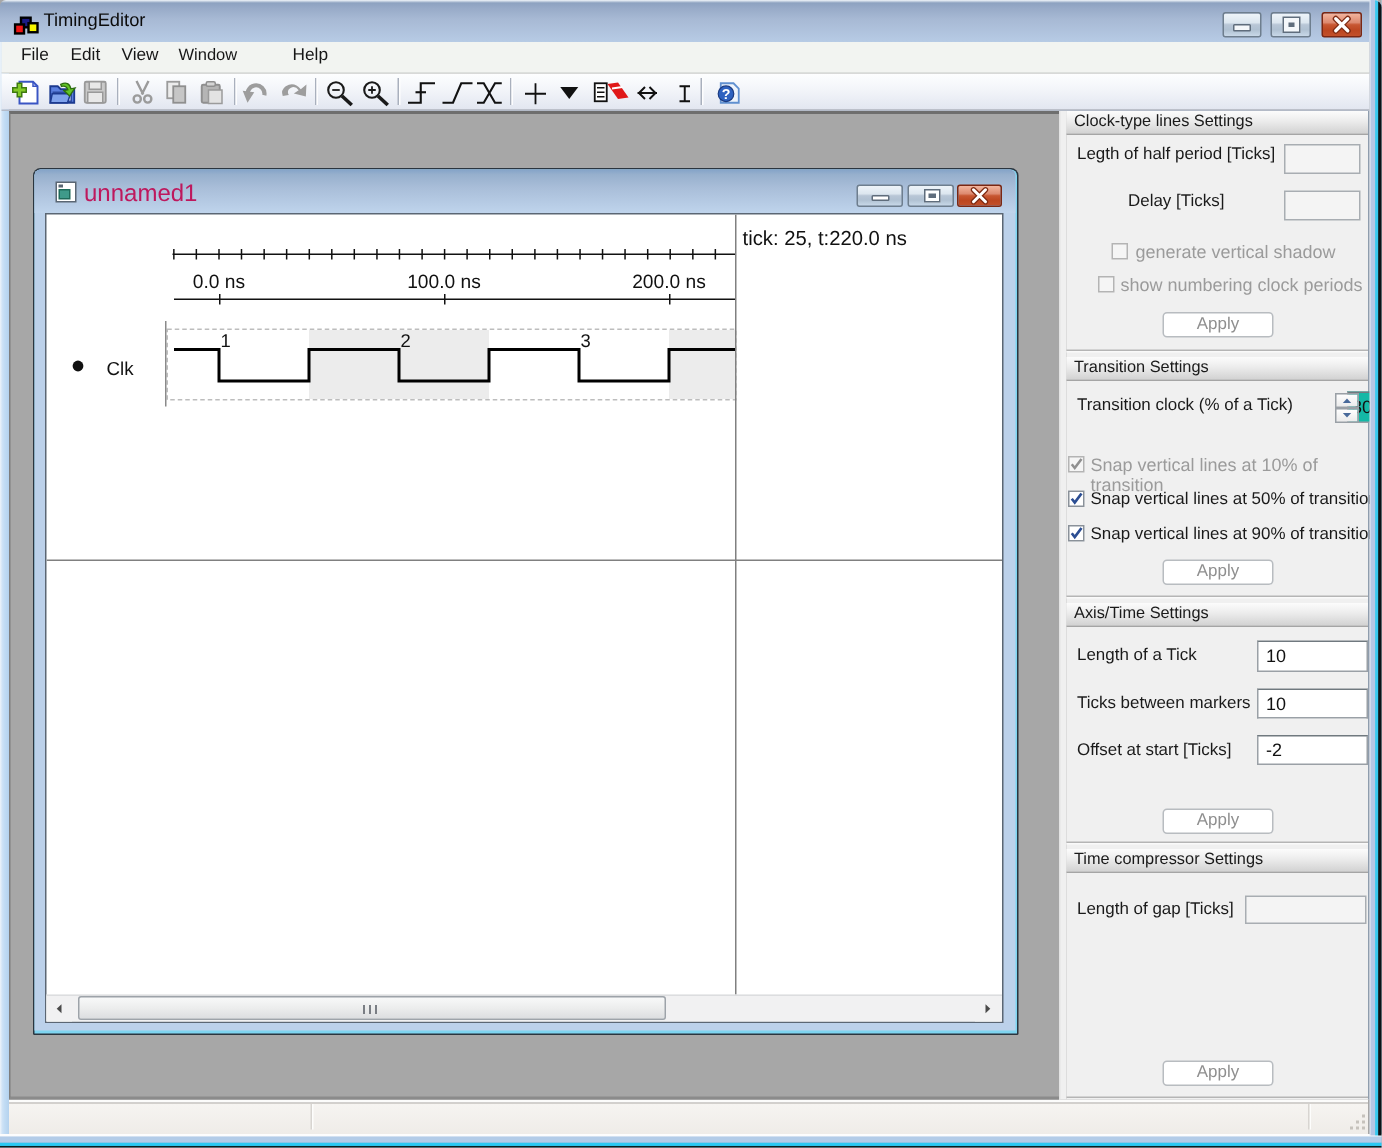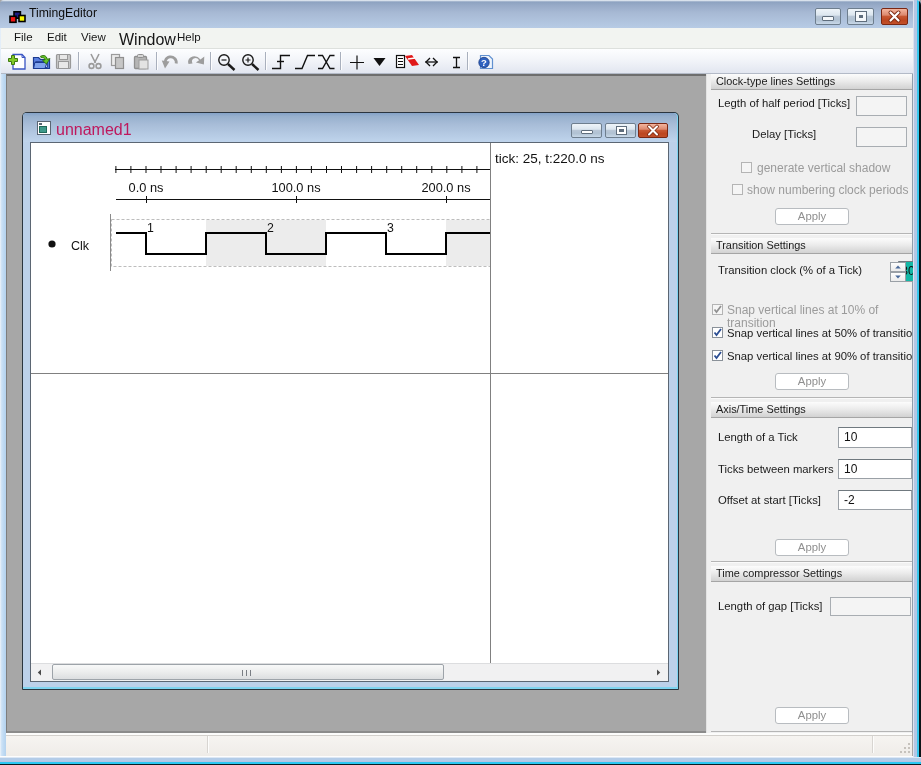--- a/index.html
+++ b/index.html
@@ -43,22 +43,22 @@
 <svg class="a" style="left:0;top:0" width="25" height="15">
       <path d="M8.5 3.5 L16.5 11.5 M16.5 3.5 L8.5 11.5" stroke="#7e2a12" stroke-width="4" stroke-linecap="round"></path>
       <path d="M8.5 3.5 L16.5 11.5 M16.5 3.5 L8.5 11.5" stroke="#ffffff" stroke-width="2.2" stroke-linecap="round"></path>
     </svg>
 </div>
 
 <div class="a" style="left:1px;top:28px;width:912px;height:20px;background:#f2f4f1"></div>
 <div class="a" style="left:14px;top:31px;font-size:11.5px;color:#161616">File</div>
 <div class="a" style="left:47px;top:31px;font-size:11.5px;color:#161616">Edit</div>
 <div class="a" style="left:81px;top:31px;font-size:11.5px;color:#161616">View</div>
-<div class="a" style="left:119px;top:31px;font-size:16px;color:#161616">Window</div>
-<div class="a" style="left:177px;top:31px;font-size:11.5px;color:#161616">Help</div>
+<div class="a" style="left:119px;top:31px;font-size:11px;color:#161616">Window</div>
+<div class="a" style="left:195px;top:31px;font-size:11.5px;color:#161616">Help</div>
 
 <div class="a" style="left:1px;top:48px;width:912px;height:26px;border-top:1px solid #dde0dd;border-bottom:1px solid #b3bac7;background:linear-gradient(180deg,#fdfeff 0%,#f4f6fa 40%,#e2e6f0 100%)"></div>
 
 <div class="a" style="left:6px;top:733px;width:906px;height:2px;background:#fcfcfb"></div>
 <div class="a" style="left:6px;top:735px;width:906px;height:1px;background:#d3d0cc"></div>
 <div class="a" style="left:6px;top:736px;width:906px;height:20px;background:linear-gradient(180deg,#f6f4f1 0%,#efece8 100%)"></div>
 <div class="a" style="left:207px;top:736px;width:1px;height:17px;background:#d8d5d1;box-shadow:1px 0 0 #fdfdfc"></div>
 <div class="a" style="left:872px;top:736px;width:1px;height:17px;background:#d8d5d1;box-shadow:1px 0 0 #fdfdfc"></div>
 <svg class="a" style="left:899px;top:742px" width="13" height="13">
     <g fill="#c6c2bc">

